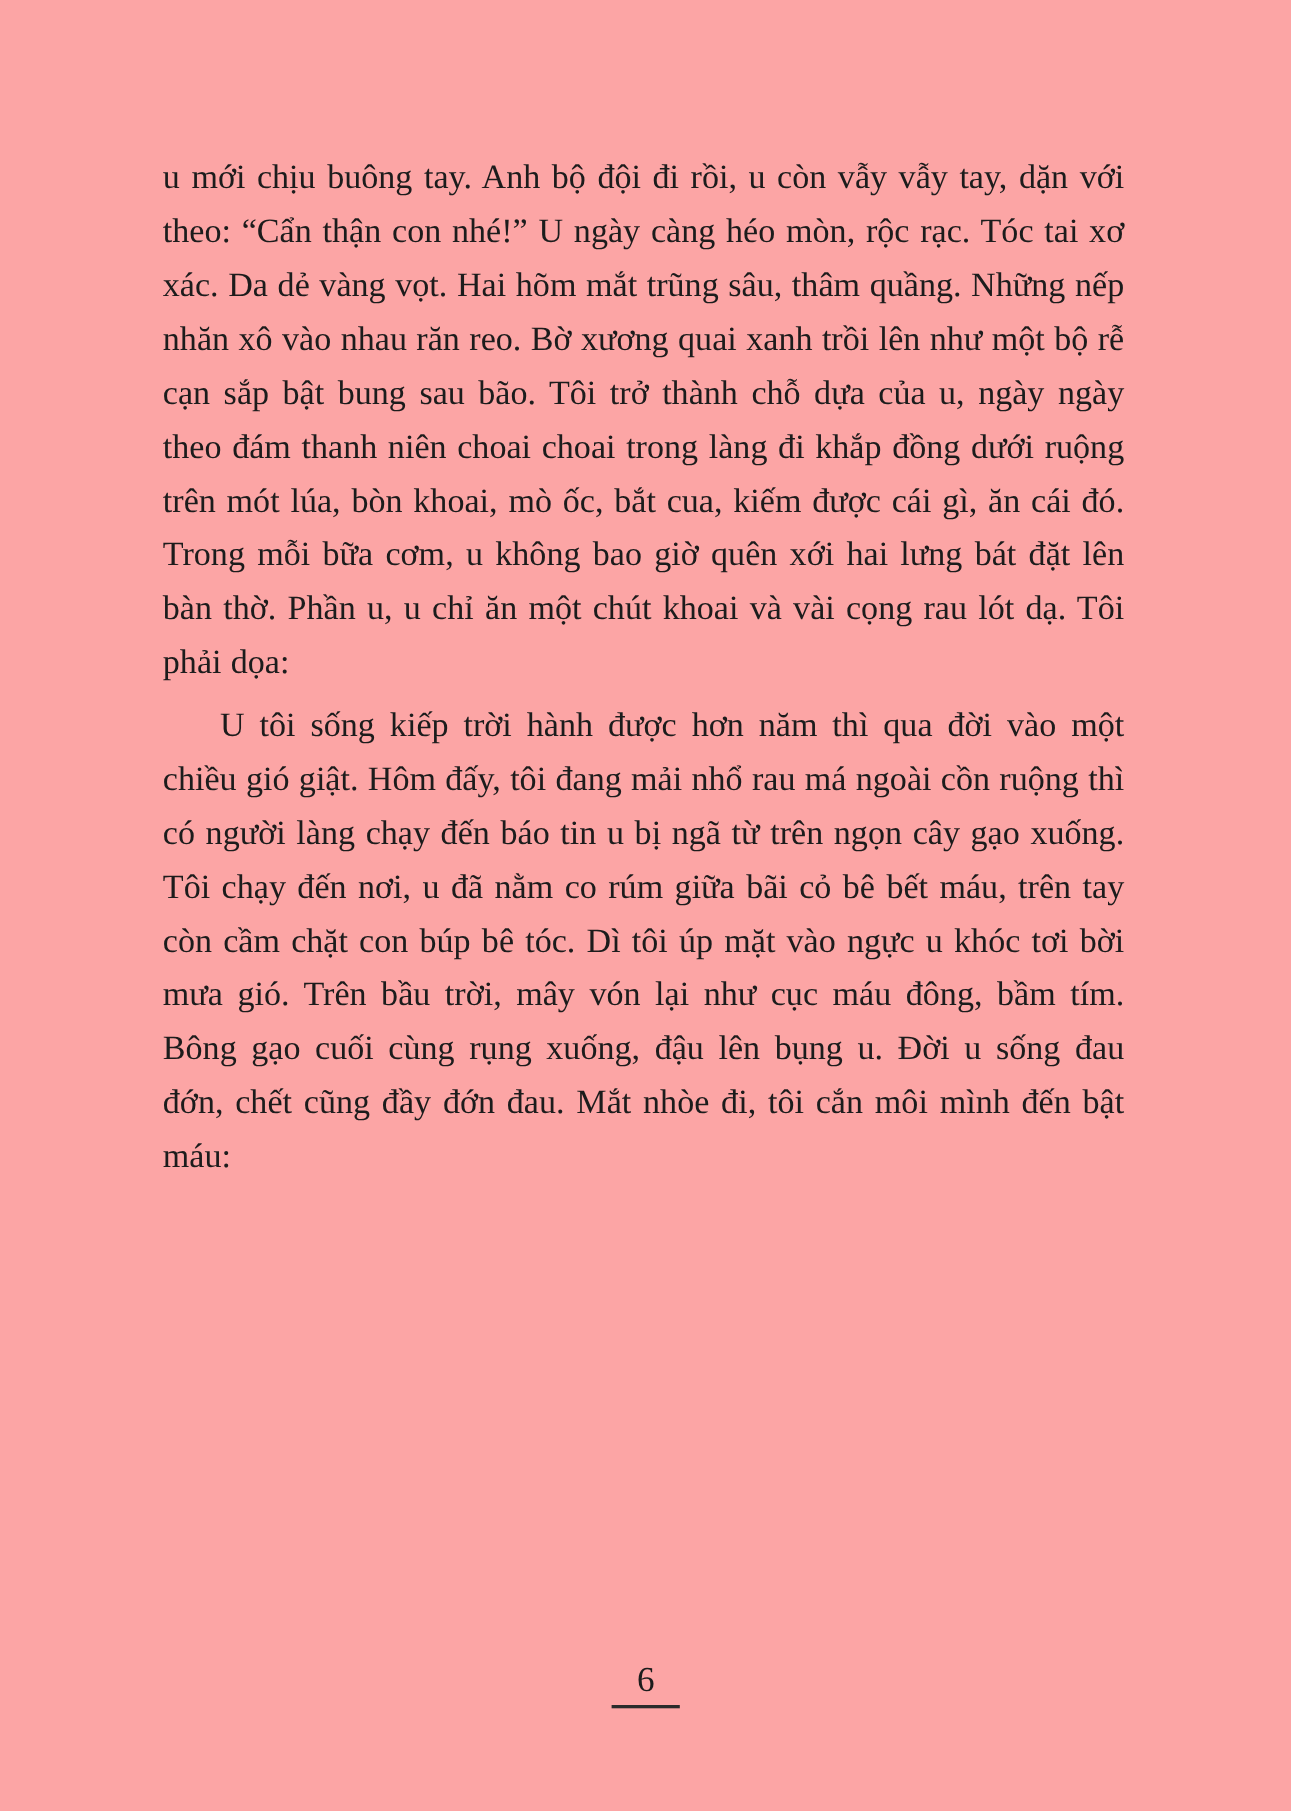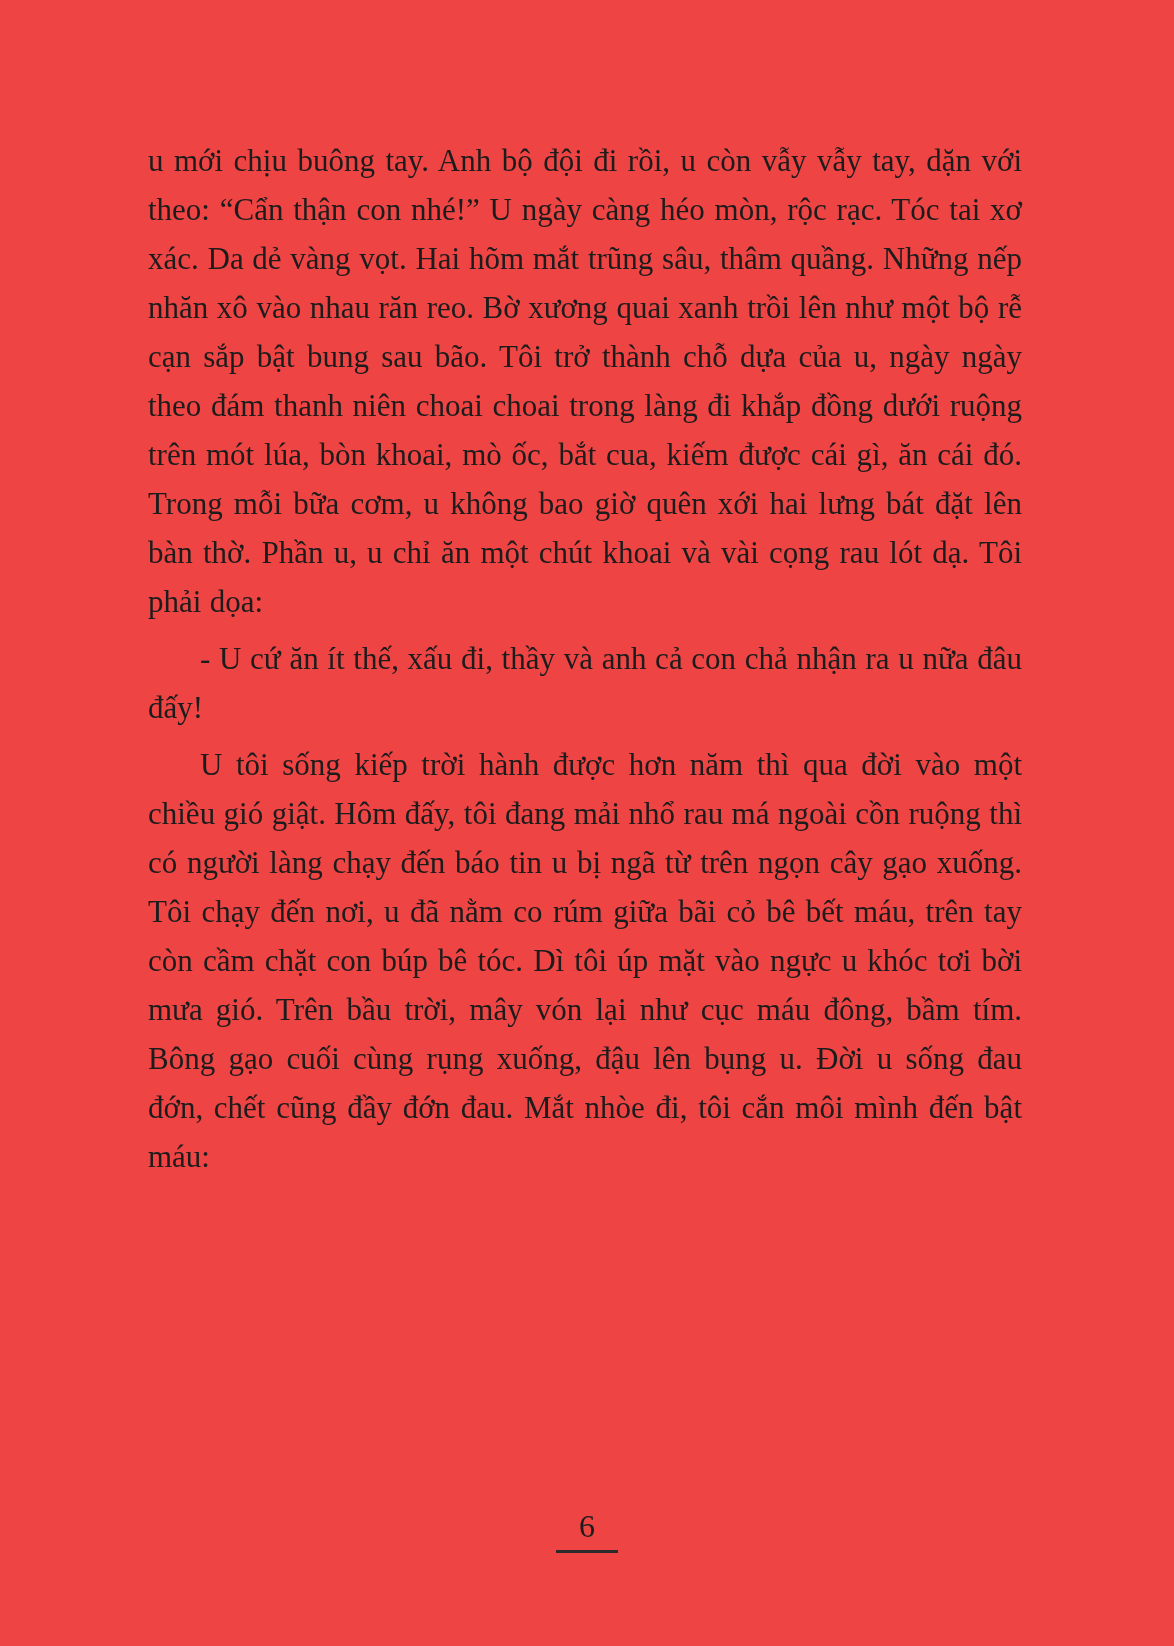--- a/index.html
+++ b/index.html
@@ -8,21 +8,21 @@
     height: 1646px;
     background: #ffffff;
     color: #1c1c1c;
     font-family: "Liberation Serif", "DejaVu Serif", serif;
     position: relative;
     overflow: hidden;
   }
   .page {
     position: absolute;
     inset: 0;
-    background: #ef4444;
+    background: #fca5a5;
   }
   .text-block {
     position: absolute;
     left: 148px;
     top: 136px;
     width: 874px;
   }
   .text-block p {
     margin: 0;
     font-size: 31px;
@@ -55,21 +55,20 @@
     margin: 6px auto 0 auto;
   }
 </style>
 </head>
 <body>
 
 <div class="page">
 
   <div class="text-block">
       <p>u mới chịu buông tay. Anh bộ đội đi rồi, u còn vẫy vẫy tay, dặn với theo: “Cẩn thận con nhé!” U ngày càng héo mòn, rộc rạc. Tóc tai xơ xác. Da dẻ vàng vọt. Hai hõm mắt trũng sâu, thâm quầng. Những nếp nhăn xô vào nhau răn reo. Bờ xương quai xanh trồi lên như một bộ rễ cạn sắp bật bung sau bão. Tôi trở thành chỗ dựa của u, ngày ngày theo đám thanh niên choai choai trong làng đi khắp đồng dưới ruộng trên mót lúa, bòn khoai, mò ốc, bắt cua, kiếm được cái gì, ăn cái đó. Trong mỗi bữa cơm, u không bao giờ quên xới hai lưng bát đặt lên bàn thờ. Phần u, u chỉ ăn một chút khoai và vài cọng rau lót dạ. Tôi phải dọa:</p>
-      <p class="indent">- U cứ ăn ít thế, xấu đi, thầy và anh cả con chả nhận ra u nữa đâu đấy!</p>
       <p class="indent">U tôi sống kiếp trời hành được hơn năm thì qua đời vào một chiều gió giật. Hôm đấy, tôi đang mải nhổ rau má ngoài cồn ruộng thì có người làng chạy đến báo tin u bị ngã từ trên ngọn cây gạo xuống. Tôi chạy đến nơi, u đã nằm co rúm giữa bãi cỏ bê bết máu, trên tay còn cầm chặt con búp bê tóc. Dì tôi úp mặt vào ngực u khóc tơi bời mưa gió. Trên bầu trời, mây vón lại như cục máu đông, bầm tím. Bông gạo cuối cùng rụng xuống, đậu lên bụng u. Đời u sống đau đớn, chết cũng đầy đớn đau. Mắt nhòe đi, tôi cắn môi mình đến bật máu:</p>
     </div>
 
   <div class="footer">
     <span class="page-number">6</span>
     <div class="footer-rule"></div>
   </div>
 
 </div>
 

